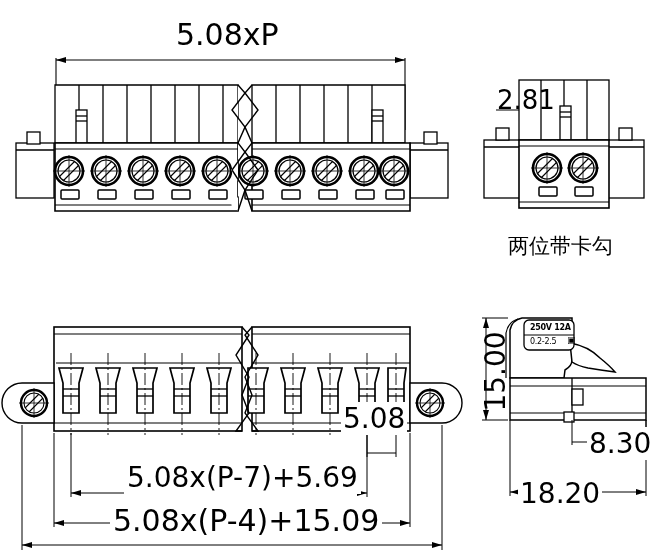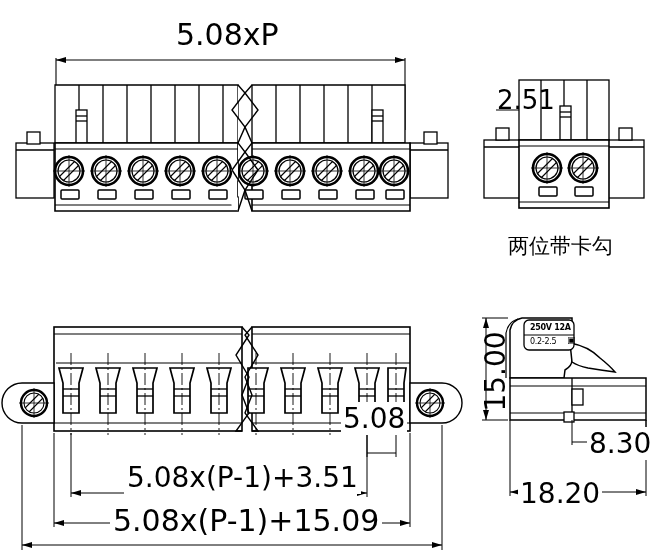--- a/index.html
+++ b/index.html
@@ -238,21 +238,21 @@
         <line x1="0" y1="-16" x2="0" y2="16" stroke-width="0.8"></line>
         <line x1="-16" y1="0" x2="16" y2="0" stroke-width="0.8"></line>
       </g>
     </g>
     <g fill="#fff" stroke="#000" stroke-width="1.5">
       <rect x="83" y="129" width="18" height="9" rx="1"></rect>
       <rect x="119" y="129" width="18" height="9" rx="1"></rect>
     </g>
   </svg>
 
-  <div class="dimtext" style="left:497px;top:85px;font-size:26px;">2.51</div>
+  <div class="dimtext" style="left:497px;top:85px;font-size:26px;">2.81</div>
 
   <div class="dimtext" style="left:508px;top:232px;font-size:21px;">两位带卡勾</div>
 
   <svg width="470" height="250" viewBox="0 0 470 250" style="position:absolute;left:0;top:305px;">
     <g fill="none" stroke="#000">
 
       <g stroke-width="1.6">
         <rect x="54" y="22" width="188" height="104" fill="#fff"></rect>
         <line x1="54" y1="29" x2="242" y2="29" stroke-width="1.2"></line>
         <line x1="56" y1="58" x2="242" y2="58" stroke-width="1.2"></line>
@@ -374,23 +374,23 @@
       <line x1="-9" y1="5" x2="5" y2="-9" stroke-width="1.1"></line>
       <line x1="-5" y1="9" x2="9" y2="-5" stroke-width="1.1"></line>
       <line x1="0" y1="-15" x2="0" y2="15" stroke-width="0.8"></line>
       <line x1="-15" y1="0" x2="15" y2="0" stroke-width="0.8"></line>
     </g>
   </svg>
 
 
   <div class="dimtext" style="left:341px;top:402px;font-size:28px;background:#fff;padding:0 2px;">5.08</div>
 
-  <div class="dimtext" style="left:124px;top:461px;font-size:28px;background:#fff;padding:0 3px;">5.08x(P-1)+3.51</div>
-
-  <div class="dimtext" style="left:110px;top:503px;font-size:30px;background:#fff;padding:0 3px;">5.08x(P-1)+15.09</div>
+  <div class="dimtext" style="left:124px;top:461px;font-size:28px;background:#fff;padding:0 3px;">5.08x(P-7)+5.69</div>
+
+  <div class="dimtext" style="left:110px;top:503px;font-size:30px;background:#fff;padding:0 3px;">5.08x(P-4)+15.09</div>
 
   <svg width="211" height="230" viewBox="0 0 211 230" style="position:absolute;left:460px;top:300px;">
     <g fill="none" stroke="#000">
 
       <g stroke-width="1.5">
         <path d="M50,78 L50,30 Q52,20 62,18 L112,18 L112,60 Q112,66 105,70 L104,78 Z" fill="#fff"></path>
         <path d="M46,78 L46,33 Q48,22 58,19" fill="none" stroke-width="1.2"></path>
       </g>
 
       <g stroke-width="1.5">

